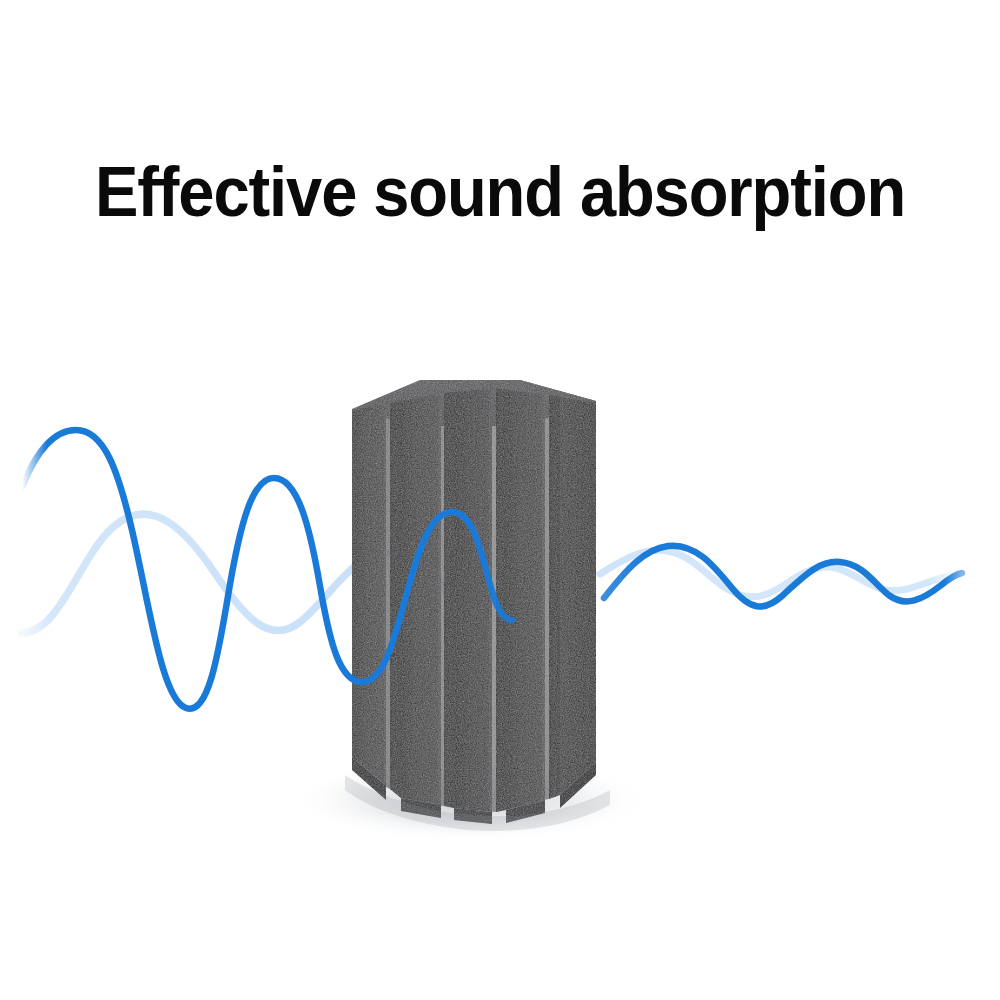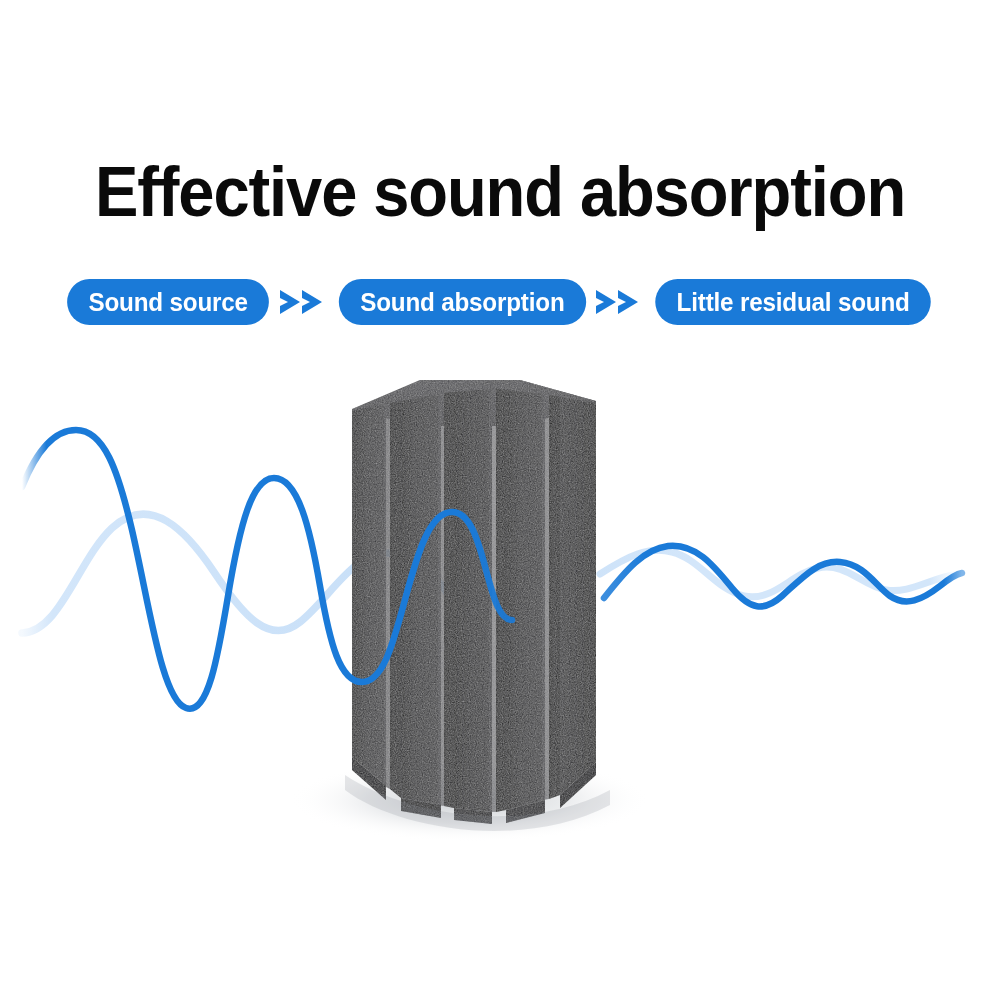--- a/index.html
+++ b/index.html
@@ -292,37 +292,14 @@
            C 750,610 764,612 782,596
            C 802,578 818,560 840,562
            C 864,564 876,586 890,596
            C 906,607 922,600 940,586
            C 950,578 956,574 962,573" fill="none" stroke="url(#blueFadeR)" stroke-width="6.5" stroke-linecap="round"></path>
     </svg>
   </div>
 
   <div class="title">Effective sound absorption</div>
 
-  <div class="badge-row">
-
-    <div class="badge">Sound source</div>
-
-    <span class="arrow">
-      <svg width="56" height="30" viewBox="0 0 56 30" xmlns="http://www.w3.org/2000/svg" aria-hidden="true">
-        <path d="M 4,3 L 24,15 L 4,27 L 4,19 L 12,15 L 4,11 Z" fill="#1A7AD8"></path>
-        <path d="M 26,3 L 46,15 L 26,27 L 26,19 L 34,15 L 26,11 Z" fill="#1A7AD8"></path>
-      </svg>
-    </span>
-
-    <div class="badge">Sound absorption</div>
-
-    <span class="arrow">
-      <svg width="56" height="30" viewBox="0 0 56 30" xmlns="http://www.w3.org/2000/svg" aria-hidden="true">
-        <path d="M 4,3 L 24,15 L 4,27 L 4,19 L 12,15 L 4,11 Z" fill="#1A7AD8"></path>
-        <path d="M 26,3 L 46,15 L 26,27 L 26,19 L 34,15 L 26,11 Z" fill="#1A7AD8"></path>
-      </svg>
-    </span>
-
-    <div class="badge">Little residual sound</div>
-
-  </div>
 
 </div>
 
 </body></html>

